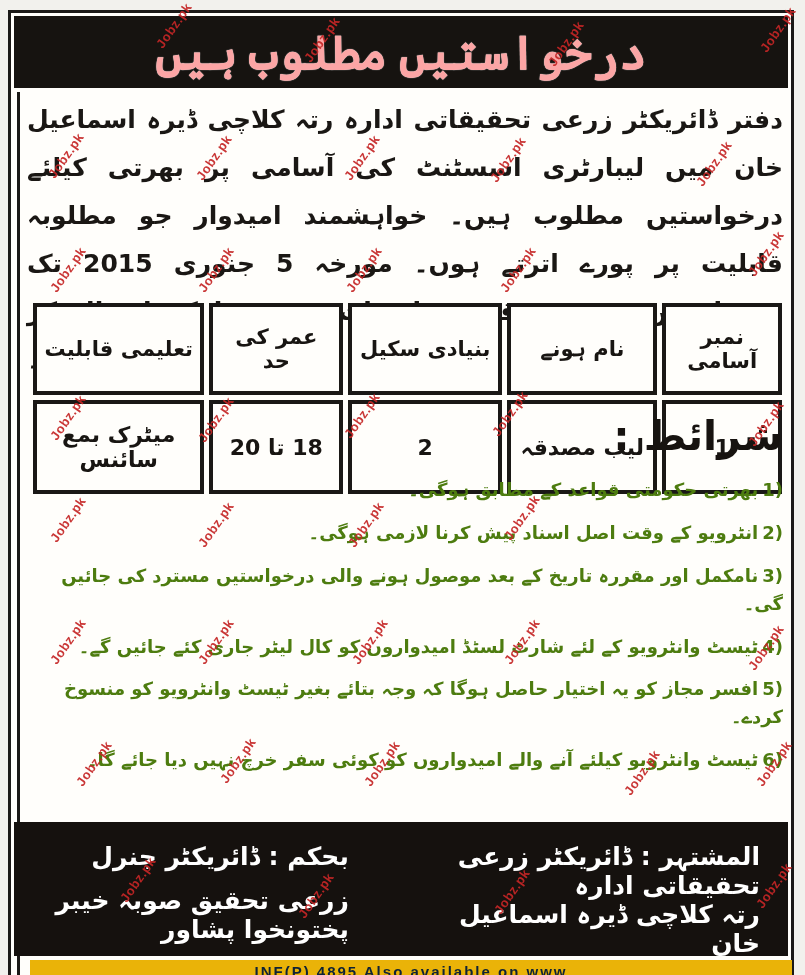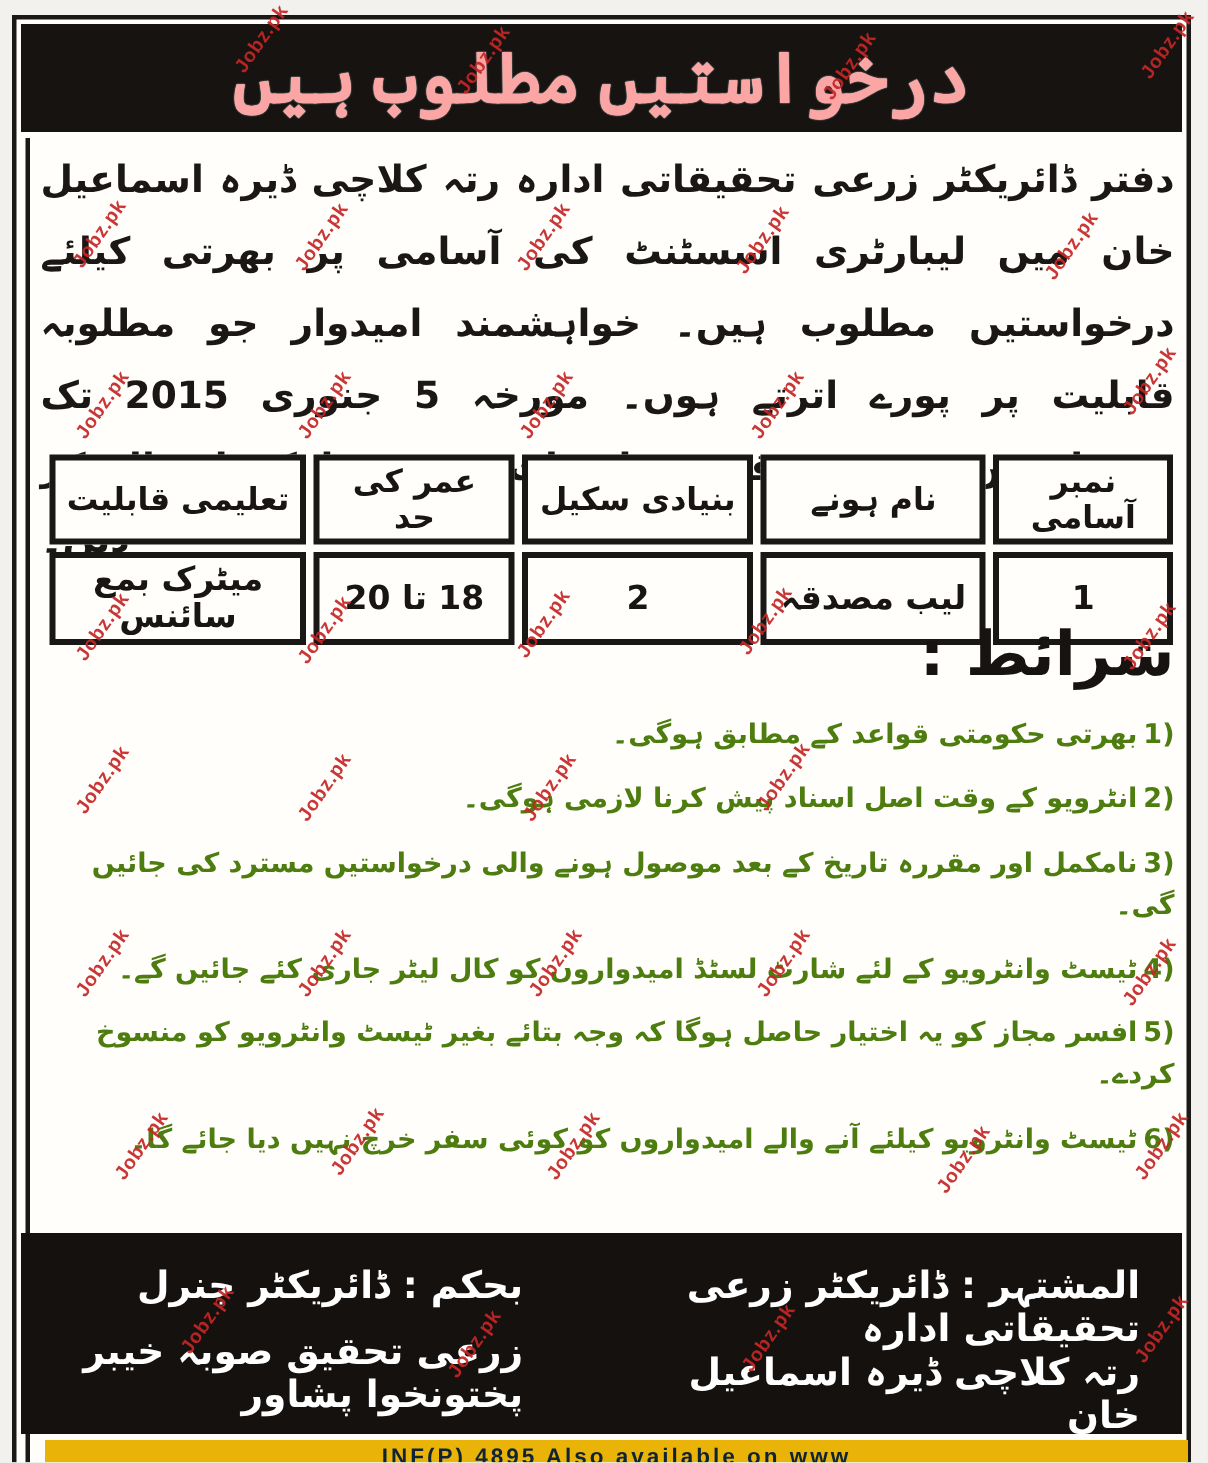--- a/index.html
+++ b/index.html
@@ -29,21 +29,21 @@
     position:absolute; right:22px; top:96px; width:756px;
     direction:rtl; text-align:justify; text-align-last:left;
     font-size:25px; font-weight:bold; line-height:1.92; color:#1a1714;
   }
   table.job-table {
     position:absolute; left:28px; top:298px; width:759px;
     direction:rtl; border-collapse:separate; border-spacing:5px;
   }
   .job-table th, .job-table td {
     border:4px solid #1a1816; background:#fffefb; text-align:center;
-    vertical-align:middle; font-weight:bold; color:#181512; padding:2px 6px;
+    vertical-align:middle; font-weight:bold; color:#181512; padding:18px 6px;
   }
   .job-table th { height:50px; font-size:21px; }
   .job-table td { height:50px; font-size:22px; }
   .conditions {
     position:absolute; right:22px; top:412px; width:760px; direction:rtl;
   }
   .conditions-heading {
     font-size:41px; font-weight:bold; color:#171310; text-align:right;
     margin-bottom:16px; letter-spacing:1px;
   }

